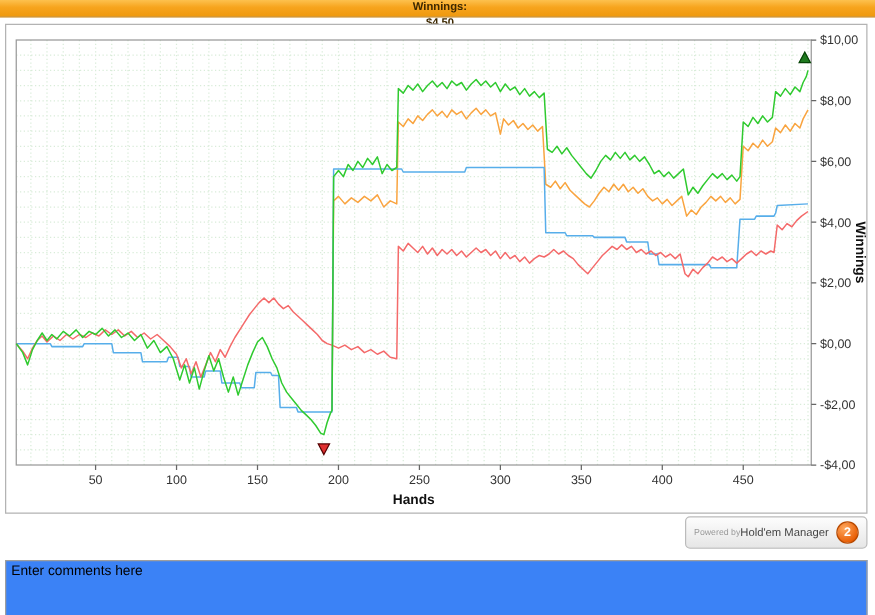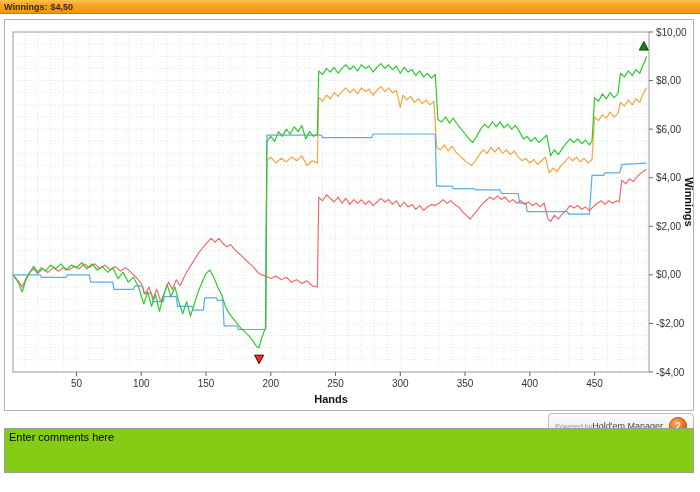--- a/index.html
+++ b/index.html
@@ -5,21 +5,21 @@
   html,body{margin:0;padding:0;}
   body{
     width:700px;height:492px;position:relative;overflow:hidden;
     background:#ffffff;font-family:"Liberation Sans",sans-serif;
   }
   .titlebar{
     position:absolute;left:0;top:0;width:700px;height:14px;box-sizing:border-box;
     background:linear-gradient(#fdc14e 0%,#f7a41d 45%,#ef990f 100%);
     border-bottom:1px solid #c97f06;
     display:flex;align-items:center;gap:3px;padding-left:4px;
-    font-size:9px;font-weight:bold;color:#3d2800;
+    font-size:9px;font-weight:bold;color:#3d2800;flex-direction:column;
   }
   .chart-panel{
     position:absolute;left:4px;top:19px;width:690px;height:392px;box-sizing:border-box;
     border:1px solid #b3b3b3;background:#fff;
   }
   svg{font-family:"Liberation Sans",sans-serif;display:block;}
   svg text.tick{font-size:10px;fill:#333;}
   svg text.axis-label{font-size:11px;font-weight:bold;fill:#111;}
   .footer{position:absolute;left:0;top:413px;width:700px;height:28px;}
   .legend{
@@ -37,22 +37,22 @@
   .badge-text{display:flex;flex-direction:row;align-items:flex-end;line-height:1.15;}
   .powered-by{font-size:7px;color:#999;}
   .app-name{font-size:9px;color:#444;}
   .logo-circle{
     width:16px;height:16px;border-radius:50%;
     background:radial-gradient(circle at 35% 30%,#ffa85e,#e85d04 75%);
     border:1px solid #b84a00;color:#fff;font-size:10px;font-weight:bold;
     display:flex;align-items:center;justify-content:center;
   }
   .comments-box{
-    position:absolute;left:4px;top:428px;width:690px;height:45px;box-sizing:border-box;
-    border:1px solid #9e9e9e;background:#84cc16;
+    position:absolute;left:4px;top:448px;width:690px;height:45px;box-sizing:border-box;
+    border:1px solid #9e9e9e;background:#3b82f6;
   }
   .comments-box textarea{
     width:100%;height:100%;box-sizing:border-box;border:none;outline:none;resize:none;
     font-family:"Liberation Sans",sans-serif;font-size:11px;padding:2px 4px;color:#000;background:transparent;
   }
 </style>
 </head>
 <body>
 
 <div class="titlebar">

